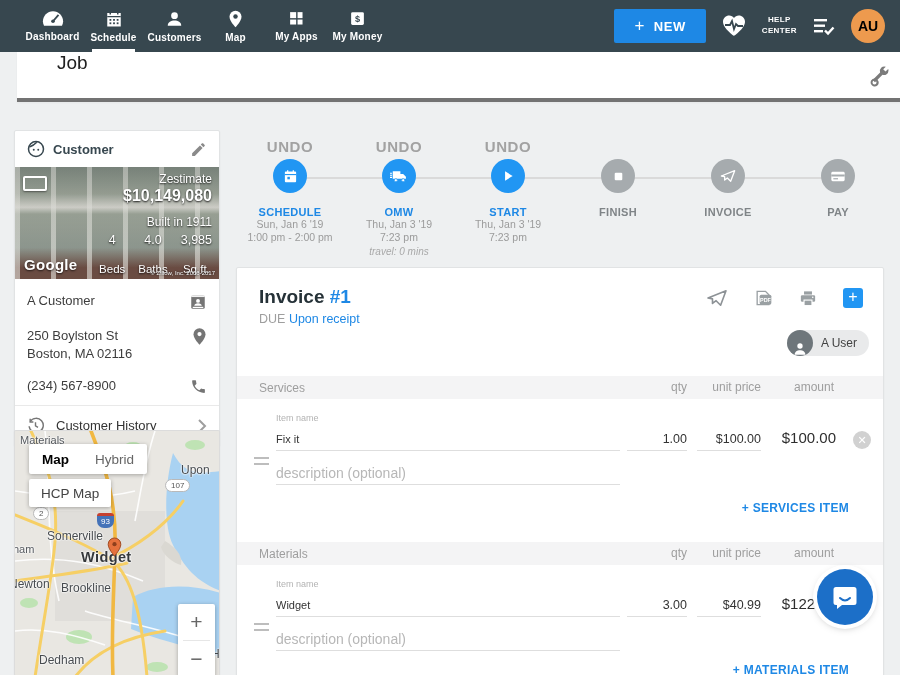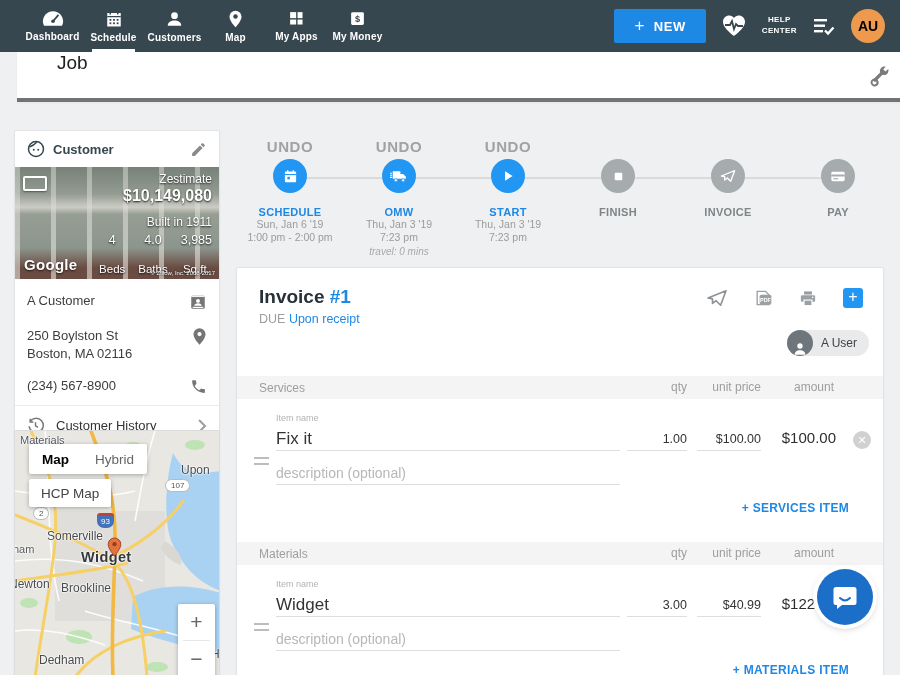--- a/index.html
+++ b/index.html
@@ -141,21 +141,21 @@
   .colh { position:absolute; font-size:12px; color:#9e9e9e; top:4px; }
   .colh.qty { right:196px; } .colh.unit { right:122px; } .colh.amt { right:49px; }
 
   .item-block { position:relative; }
   .item-block.services { height:143px; }
   .item-block.materials { height:130px; }
   .drag-handle { position:absolute; left:17px; top:58px; width:15px; cursor:grab; }
   .drag-handle i { display:block; height:2px; background:#bdbdbd; margin-bottom:4px; }
   .iname-label { position:absolute; left:39px; top:14px; font-size:9px; color:#b3b3b3; }
   .fld { position:absolute; border:none; border-bottom:1px solid #dedede; background:transparent;
-    font-family:inherit; font-size:17px; color:#333; height:24px; outline:none; }
+    font-family:inherit; font-size:11px; color:#333; height:24px; outline:none; }
   .fld::placeholder { color:#b7b7b7; }
   .name-fld { left:39px; top:28px; width:344px; }
   .qty-fld { right:196px; top:28px; width:60px; text-align:right; font-size:12.5px; }
   .unit-fld { right:122px; top:28px; width:64px; text-align:right; font-size:12.5px; }
   .amount-val { position:absolute; right:47px; top:30px; font-size:15px; color:#2e2e2e; }
   .remove-btn { position:absolute; right:12px; top:32px; width:18px; height:18px; border-radius:50%;
     background:#d1d1d1; color:#fff; font-size:11px; line-height:18px; text-align:center; cursor:pointer; }
   .desc-fld { left:39px; top:62px; width:344px; font-size:14px; }
   .add-link { position:absolute; right:34px; font-size:12px; font-weight:bold; color:#1e88e5;
     letter-spacing:.3px; cursor:pointer; white-space:nowrap; }

